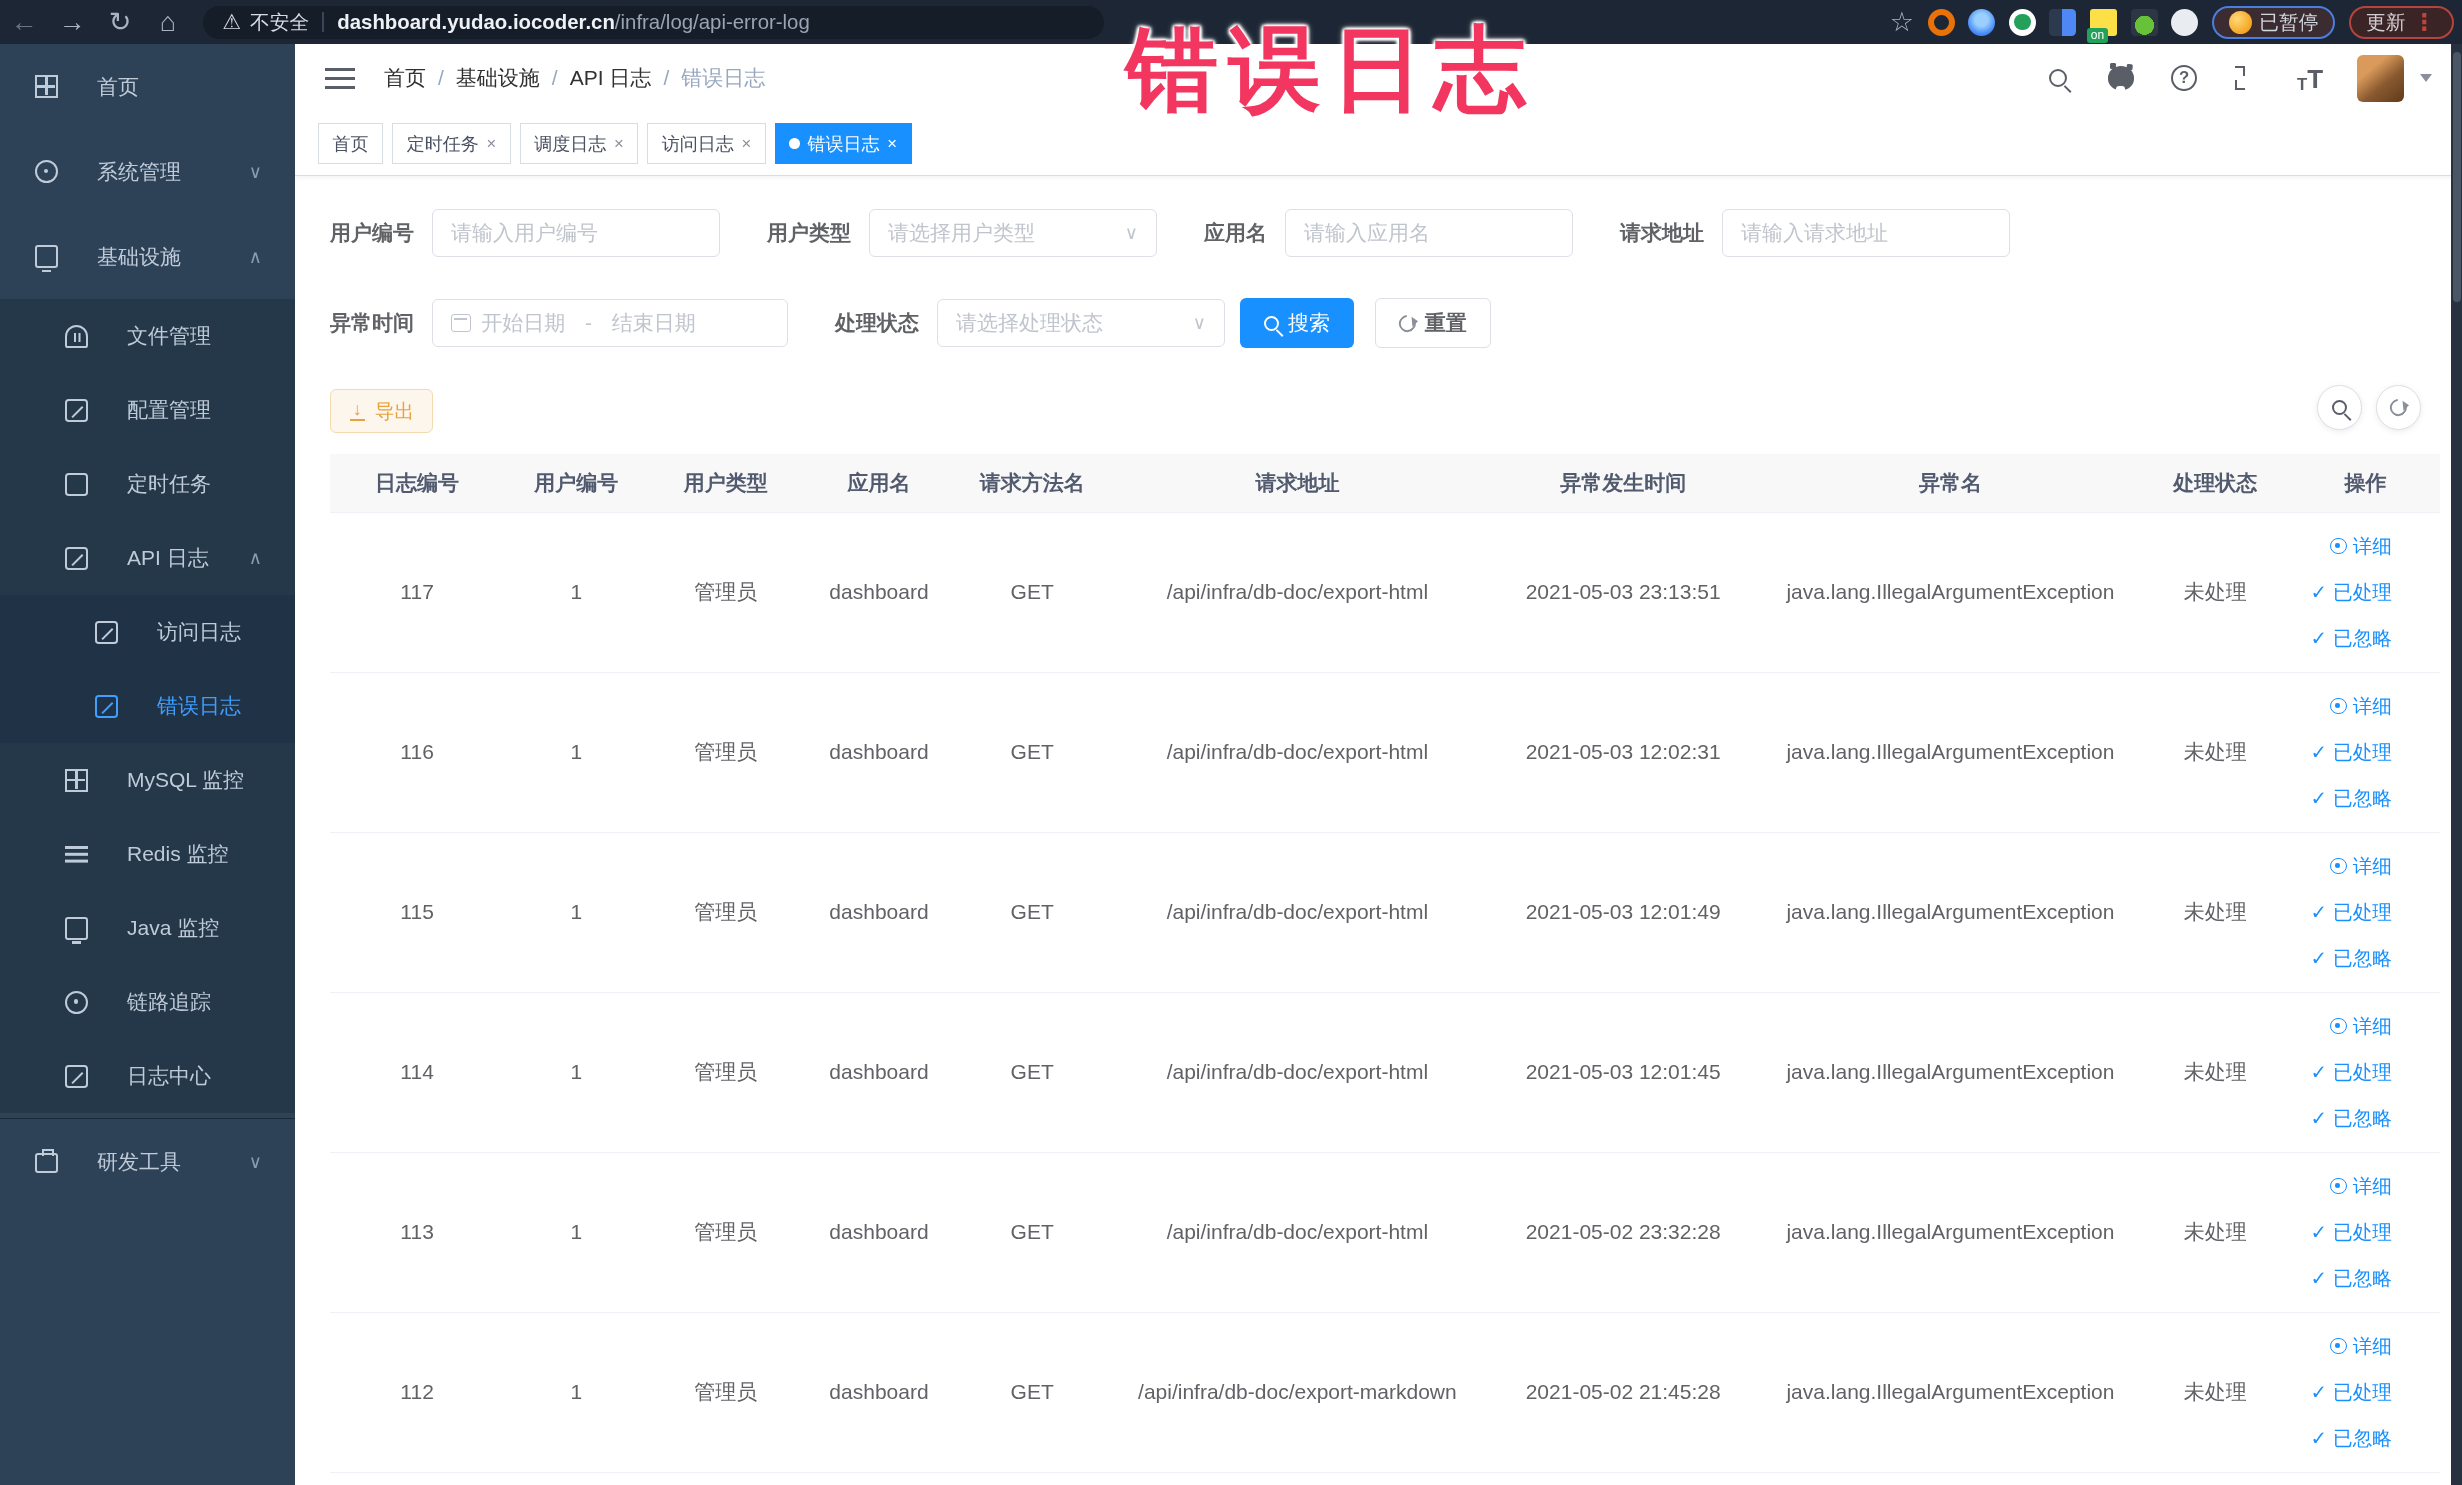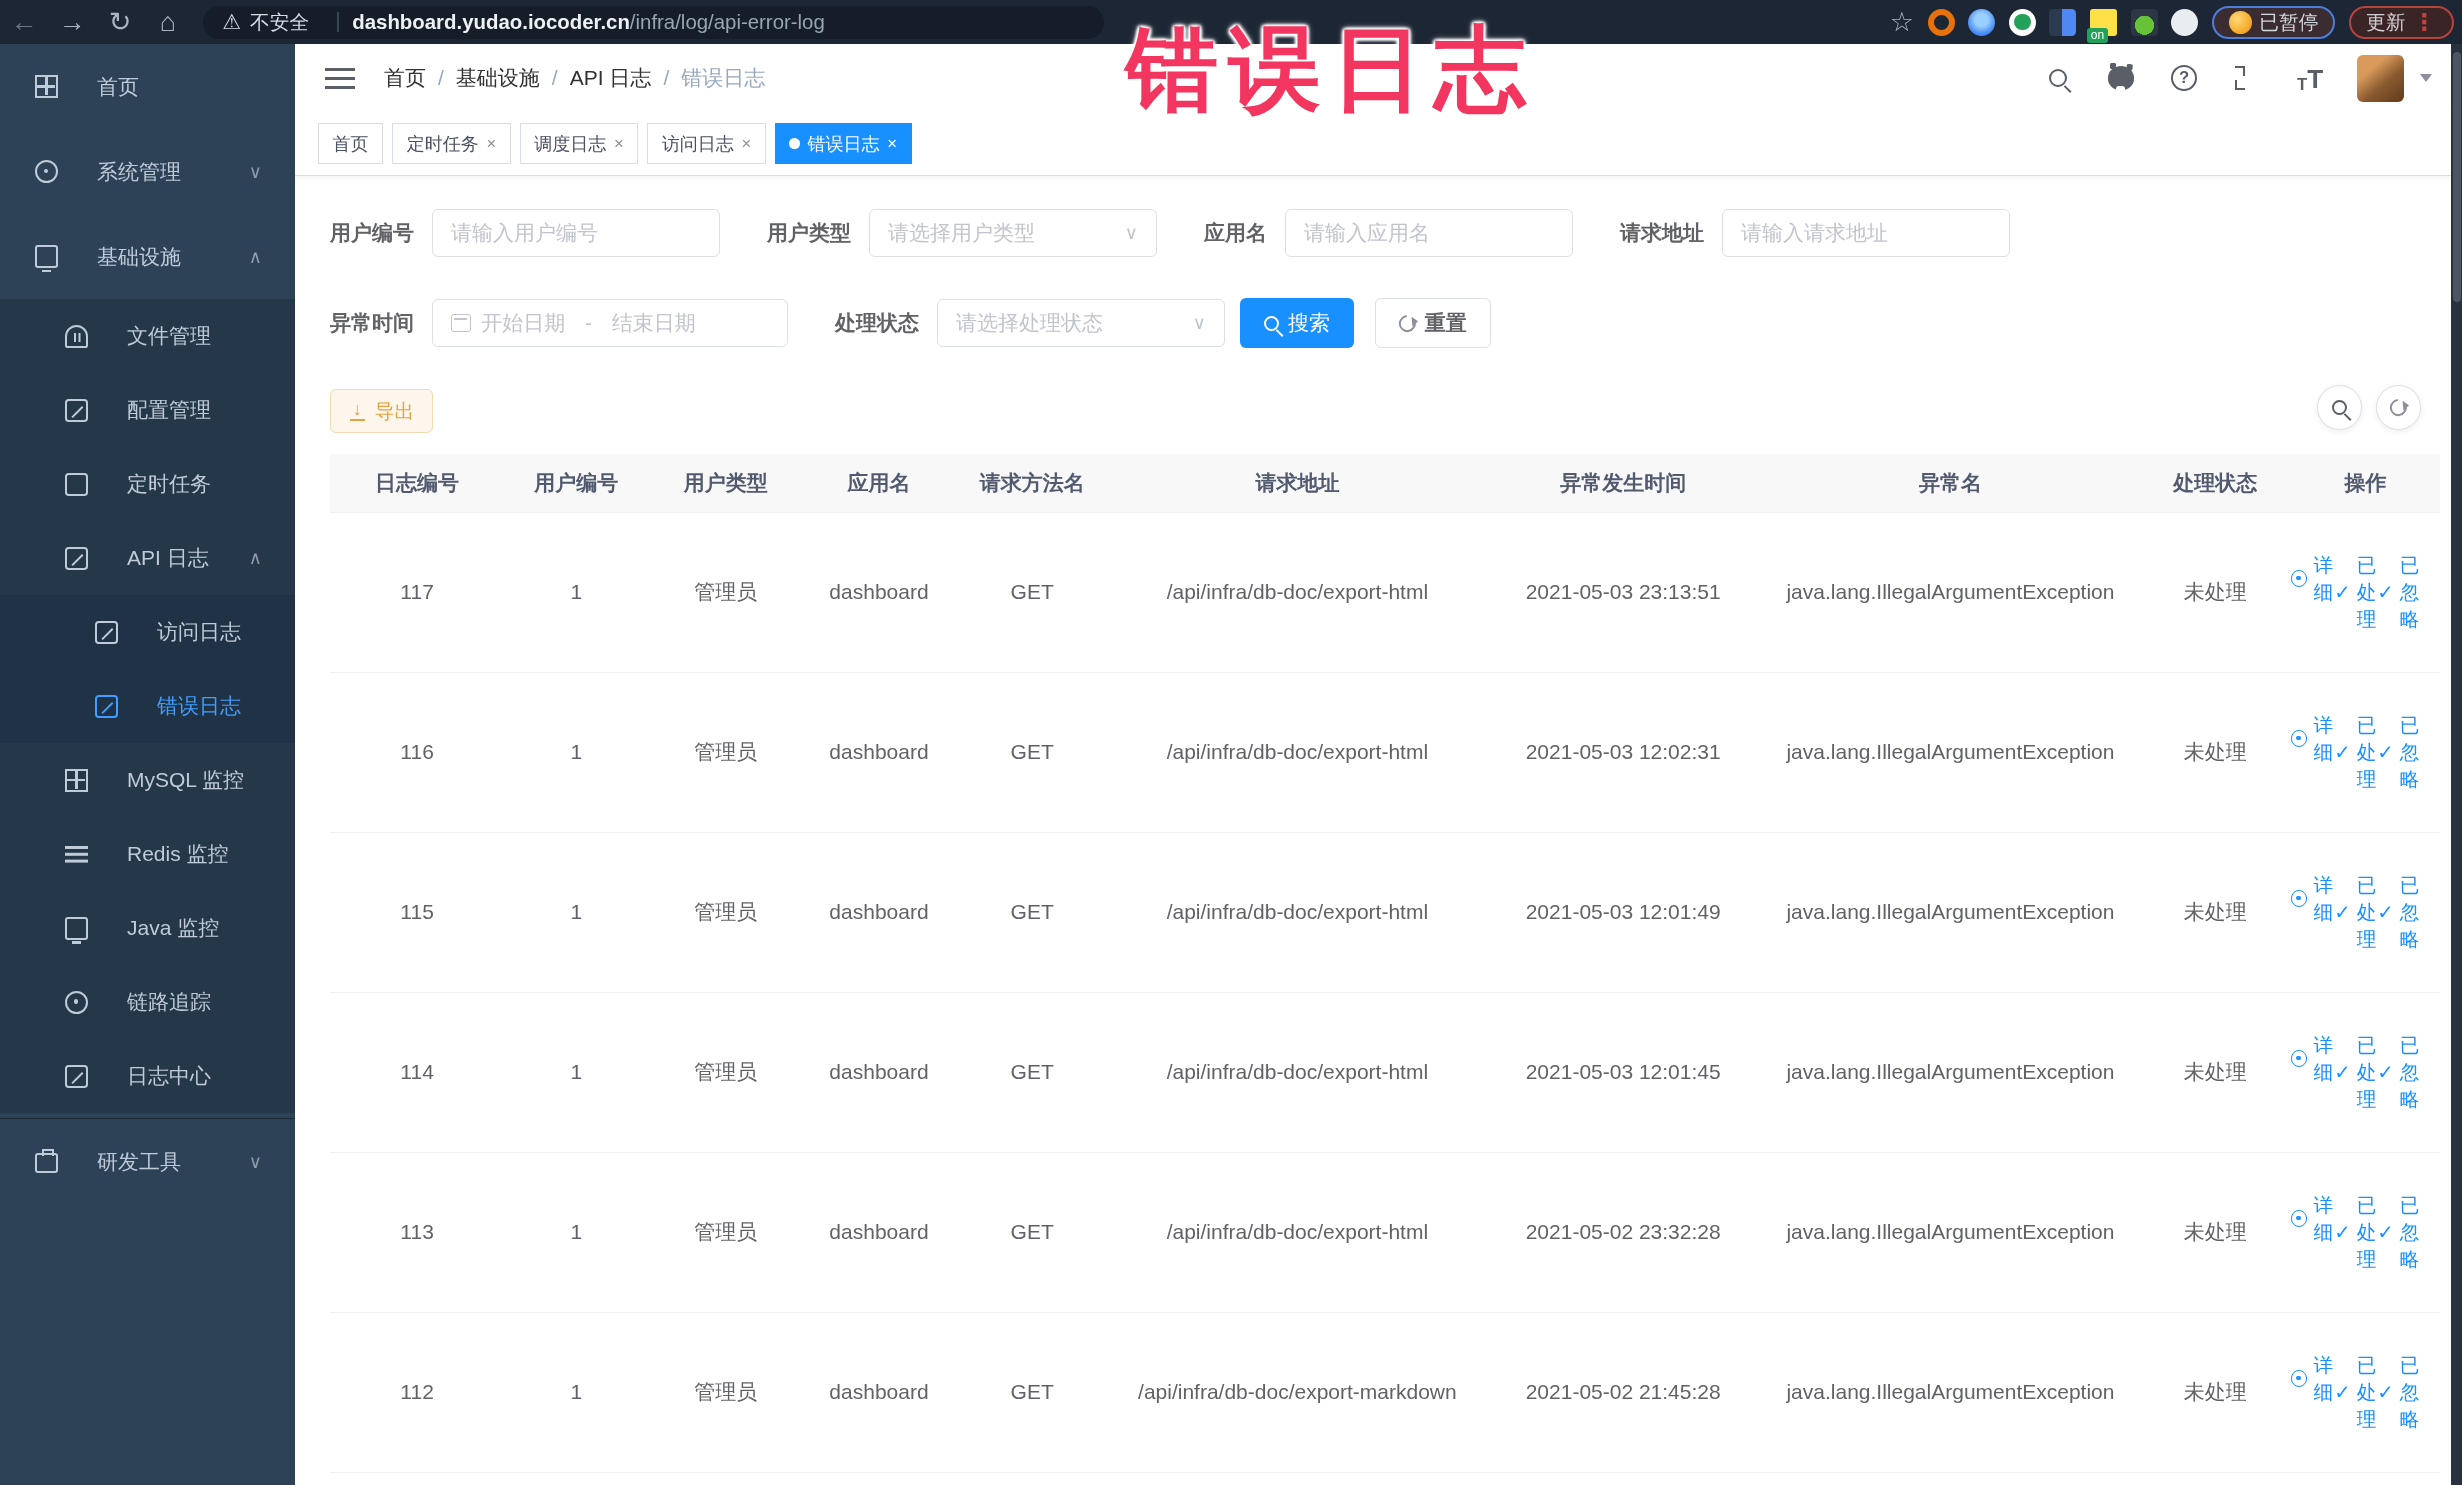--- a/index.html
+++ b/index.html
@@ -7,21 +7,21 @@
     font-family:"Liberation Sans","DejaVu Sans",sans-serif; }
 
   
   #browser-bar { position:absolute; top:0; left:0; width:2462px; height:44px;
     background:#1d2634; display:flex; align-items:center; z-index:5; }
   .bnav { color:#aab3c0; font-size:27px; width:48px; text-align:center; flex:0 0 auto; }
   .bnav.dim { color:#6b7585; }
   .url-pill { height:33px; background:#151d29; border-radius:16.7px; display:flex;
     align-items:center; padding:0 19.7px; margin-left:10.6px; flex:0 0 auto; min-width:901px; }
   .warn-glyph { color:#d6dbe3; font-size:21px; margin-right:9px; }
-  .sec-label { color:#d6dbe3; font-size:19.7px; margin-right:28px; }
+  .sec-label { color:#d6dbe3; font-size:19.7px; margin-right:13px; }
   .url-div { width:1.5px; height:19.7px; background:#3a4556; margin-right:13.6px; }
   .url-host { color:#eef1f5; font-size:20.4px; font-weight:bold; }
   .url-path { color:#99a3b2; font-size:20.4px; }
   .b-right { display:flex; align-items:center; margin-left:auto; margin-right:7.6px; gap:13.6px; }
   .ext { width:27px; height:27px; border-radius:6px; flex:0 0 auto; }
   .pill { height:33px; border-radius:16.7px; display:flex; align-items:center; gap:7.6px;
     padding:0 15px; font-size:19.7px; }
   .pill.paused { border:2.3px solid #4a7fe0; background:#3a2c31; color:#d2d7de; }
   .pill.update { border:2.3px solid #b5443c; background:#3b2426; color:#d2cfd3; }
   .emoji-face { width:23px; height:23px; border-radius:50%;
@@ -153,21 +153,21 @@
     display:flex; align-items:center; justify-content:center; box-shadow:0 1.5px 6px rgba(0,0,0,.08); }
   .circle-btn .i-lens { width:15px; height:15px; }
   #tool-right { position:absolute; right:41px; top:-4.5px; display:flex; gap:13.6px; }
 
   
   #log-table { margin:21px 15px 0 0; width:2110px; border-collapse:collapse; table-layout:fixed; }
   #log-table thead th { background:#f8f8f9; height:58px; font-size:21px; font-weight:bold; color:#515a6e; }
   #log-table tbody td { height:160px; text-align:center; font-size:21px; color:#606266;
     border-bottom:1.5px solid #eef1f6; vertical-align:middle; }
   #log-table thead tr { border-bottom:1.5px solid #eef1f6; }
-  .actions { display:flex; flex-direction:row; align-items:flex-start; gap:1px; padding-right:48px; }
+  .actions { display:flex; flex-direction:column; align-items:flex-end; gap:19px; padding-right:48px; }
   .alink { color:#1890ff; font-size:19.7px; display:flex; align-items:center; gap:6px; cursor:pointer; }
   .i-eye { width:16.7px; height:16.7px; border:1.5px solid #1890ff; border-radius:50%; position:relative; flex:0 0 auto; }
   .i-eye::after { content:""; position:absolute; left:4.5px; top:4.5px; width:4.5px; height:4.5px; border-radius:50%; background:#1890ff; }
   .check { color:#1890ff; font-size:19.7px; }
 
   
   #annotation { position:absolute; left:1126px; top:7.6px; z-index:50; font-size:92px; font-weight:bold;
     letter-spacing:10.6px; color:#f2365f;
     text-shadow:0 0 4.5px #fff, 0 0 7.6px #fff, 1.5px 1.5px 3px #fff, -1.5px -1.5px 3px #fff, 1.5px -1.5px 3px #fff, -1.5px 1.5px 3px #fff; }
 </style>

